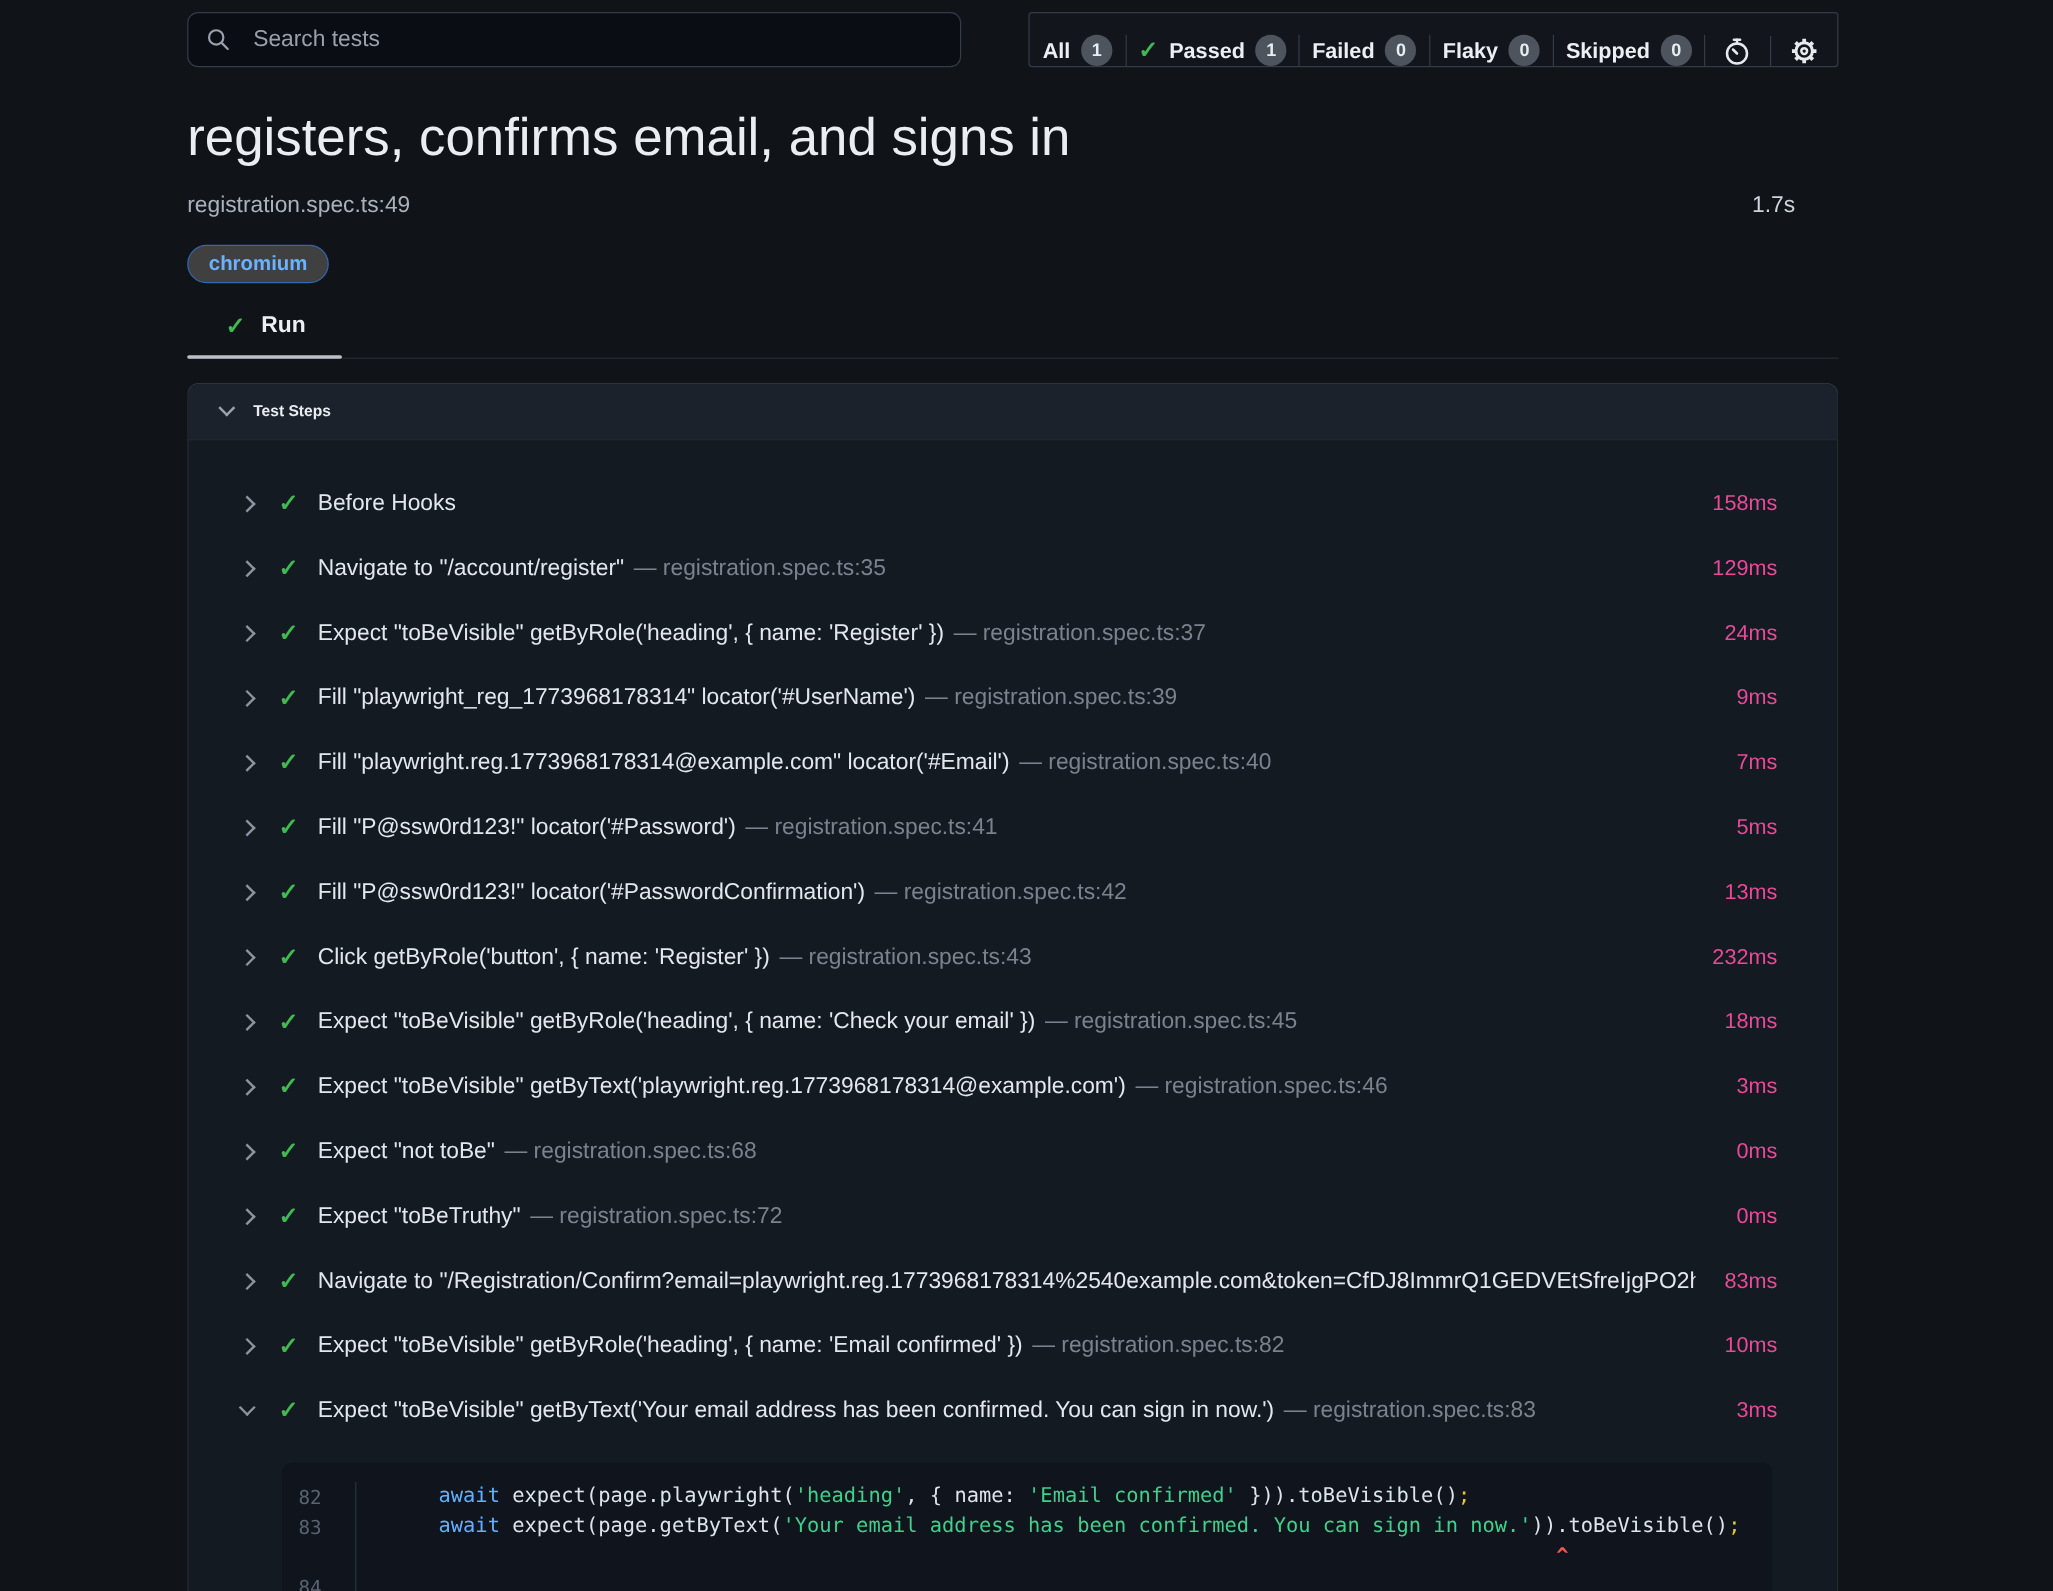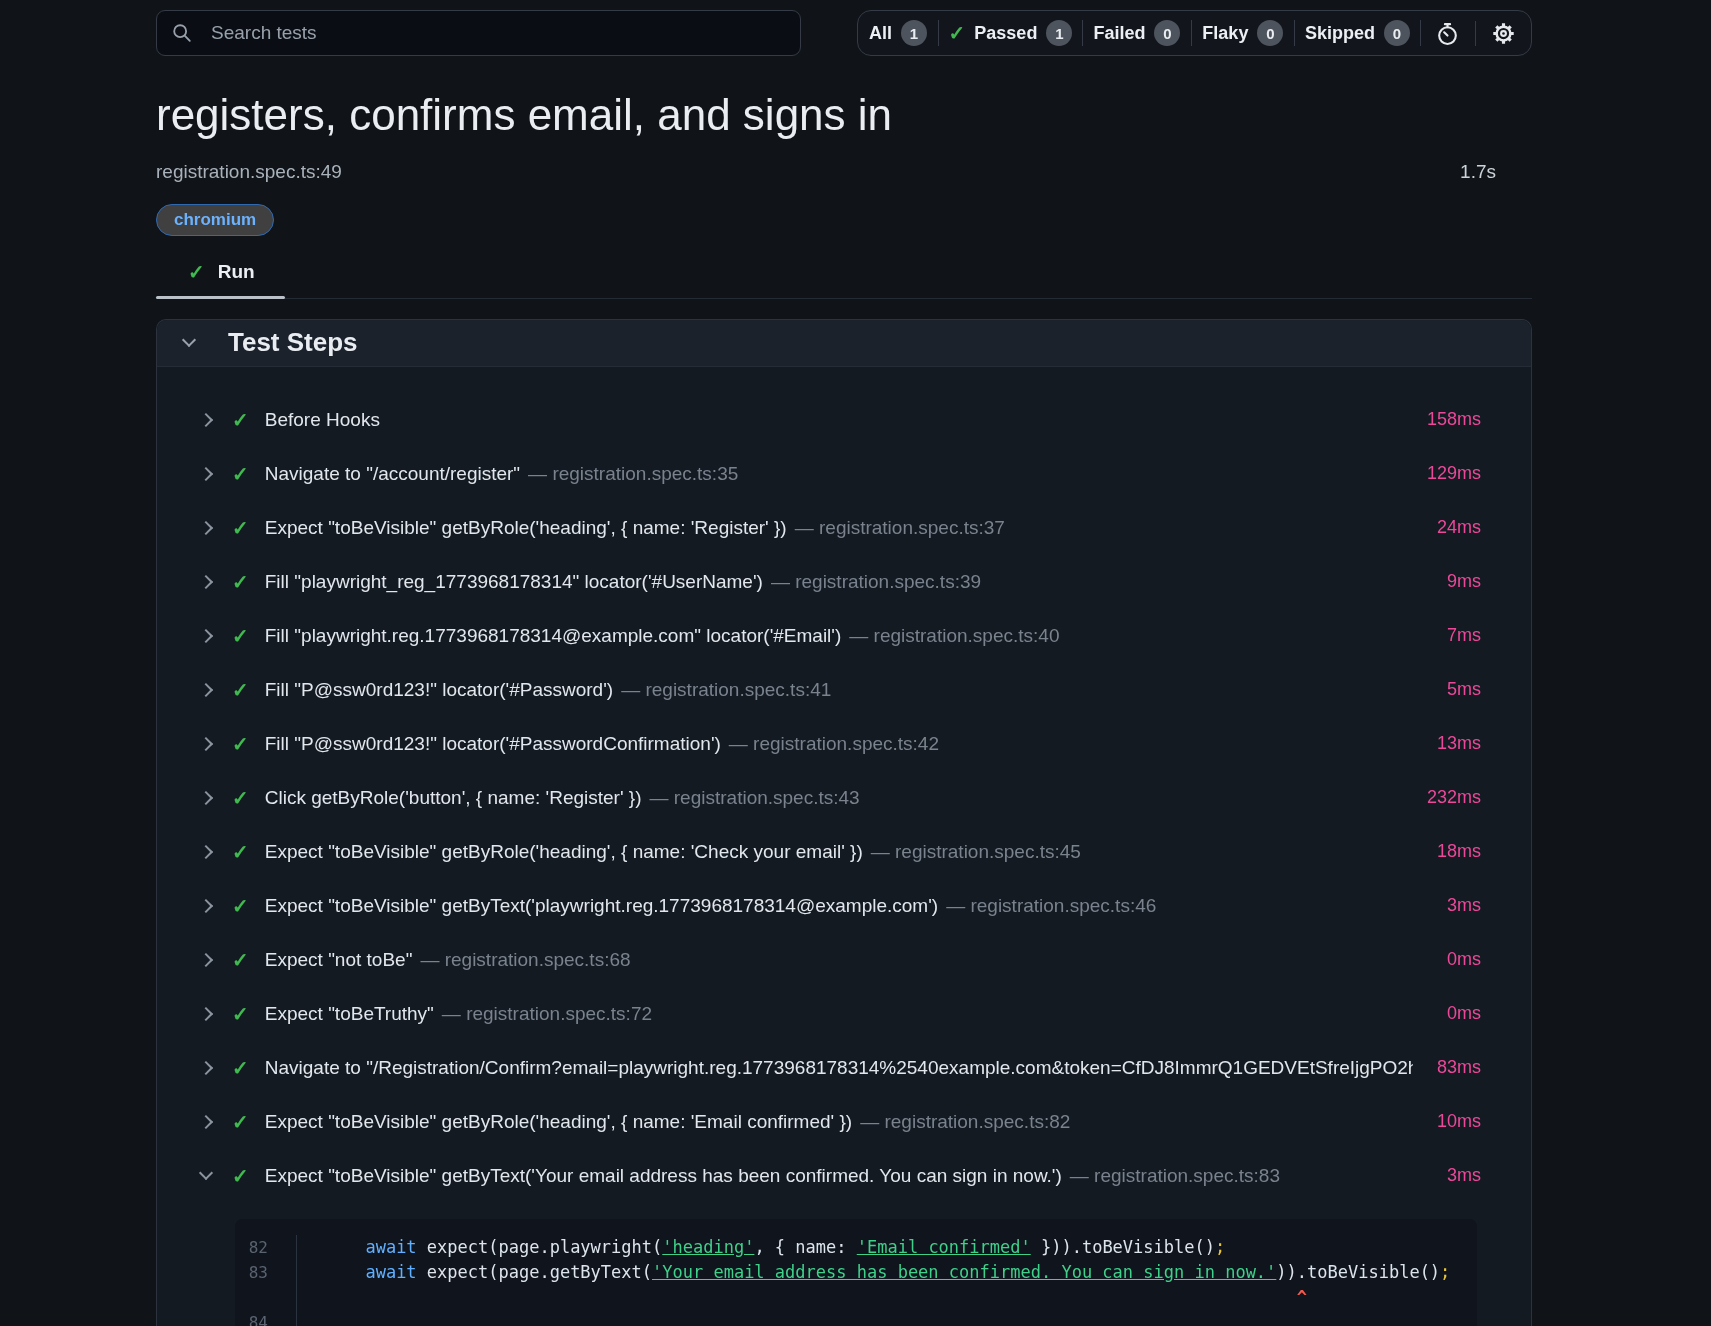--- a/index.html
+++ b/index.html
@@ -17,22 +17,22 @@
     flex:0 0 645px; display:flex; align-items:center; gap:16px;
     background:#0a0e14; border:1px solid #343b46; border-radius:9px;
     padding:0 14px; margin-right:56px;
   }
   .search-box input {
     flex:1; background:transparent; border:none; outline:none;
     color:#dfe5ea; font-size:19px; font-family:"Liberation Sans",sans-serif;
   }
   .search-box input::placeholder { color:#98a1ab; }
   .filter-group {
-    flex:1; min-width:0; display:flex; align-items:center;
-    border:1px solid #343b46; border-radius:14px; overflow:hidden; background:#12161c;
+    flex:1; min-width:0; display:flex; align-items:flex-end;
+    border:1px solid #343b46; border-radius:3px; overflow:hidden; background:#12161c;
   }
   .chip {
     display:flex; align-items:center; justify-content:center; gap:9px;
     padding:0 12px; border-right:1px solid #343b46;
     font-size:18px; font-weight:700; color:#eceff3;
     flex:1 1 auto; min-width:0; cursor:pointer; white-space:nowrap;
   }
   .badge {
     height:26px; min-width:26px; padding:0 8px; border-radius:13px;
     background:#4d545d; color:#e9edf1; font-size:15px; font-weight:700;
@@ -66,23 +66,23 @@
     background:#bac1c9; border-radius:2px;
   }
 
   
   .panel {
     margin-top:20px; width:1376px; min-height:1035px;
     background:#141a22; border:1px solid #2c333e; border-bottom:none;
     border-radius:10px 10px 0 0;
   }
   .panel-header {
-    display:flex; align-items:center; gap:34px; height:47px; padding-left:27px;
+    display:flex; align-items:center; gap:17px; height:47px; padding-left:27px;
     background:#1b222c; border-bottom:1px solid #252c36;
-    border-radius:10px 10px 0 0; font-size:26px; font-weight:700; color:#e9edf2; cursor:pointer;
+    border-radius:10px 10px 0 0; font-size:13px; font-weight:700; color:#e9edf2; cursor:pointer;
   }
   .chev {
     width:10px; height:10px; flex:0 0 auto;
     border-right:2px solid #8b949f; border-bottom:2px solid #8b949f;
   }
   .chev.right { transform:rotate(-45deg); }
   .chev.down  { transform:rotate(45deg); margin-top:-5px; }
 
   .steps { padding:26px 50px 0 44px; }
   .step-row { display:flex; align-items:center; height:54px; font-size:19px; color:#e2e7ed; cursor:pointer; }
@@ -99,21 +99,21 @@
     padding:16px 0 18px; font-family:"DejaVu Sans Mono", monospace;
     font-size:17px; line-height:25px;
   }
   .code-line { display:flex; white-space:pre; }
   .gutter {
     flex:0 0 62px; text-align:right; padding-right:28px;
     color:#5a6370; border-right:1px solid #2b3340; font-size:16px; user-select:none;
   }
   .code-text { padding-left:7px; color:#dde4ec; }
   .tk-k { color:#61b0ff; }
-  .tk-s { color:#3fd08a;text-decoration:underline; }
+  .tk-s { color:#3fd08a; }
   .tk-y { color:#e8c538; }
   .tk-p { color:#dde4ec; }
   .tk-caret { color:#f4594e; font-weight:700; }
 
   svg.icon { display:block; }
 </style>
 </head>
 <body>
 
 <div class="page">

